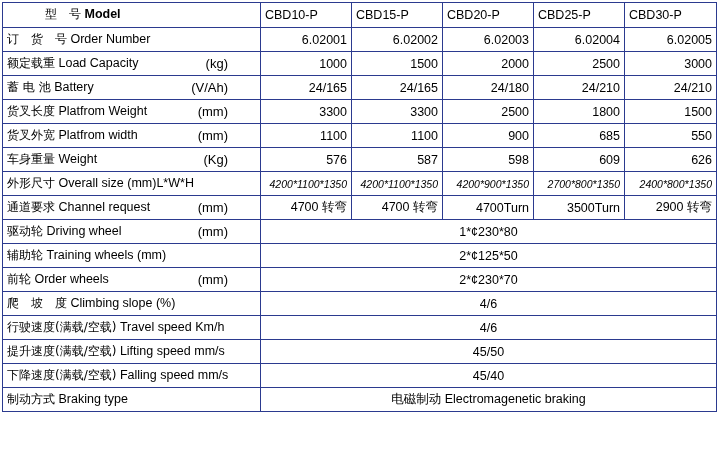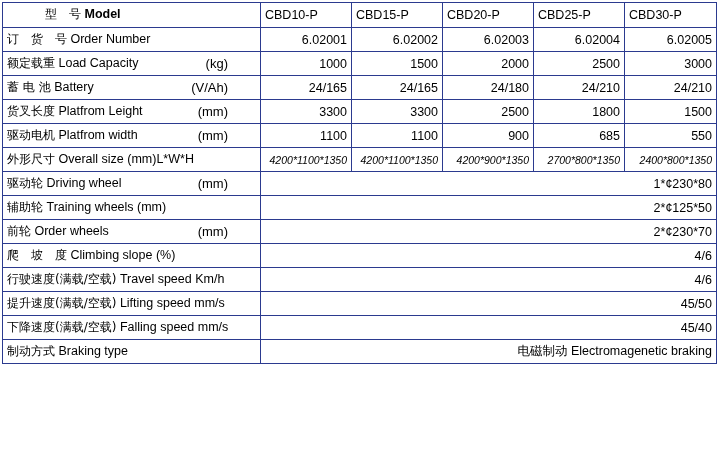--- a/index.html
+++ b/index.html
@@ -53,21 +53,21 @@
     width: 91px;
     text-align: right;
     padding-left: 8px;
   }
   td.val.small {
     font-size: 10.5px;
     font-style: italic;
     padding-left: 4px;
   }
   td.span5 {
-    text-align: right;
+    text-align: center;
     padding-left: 8px;
   }
   tr.head td {
     height: 24px;
     padding-left: 42px;
   }
   tr.head td.label .en {
     font-weight: bold;
   }
   tr.head td.val {
@@ -140,56 +140,80 @@
       <td class="val">24/180</td>
       <td class="val">24/210</td>
       <td class="val">24/210</td>
     </tr>
 
 
 
     <tr>
       <td class="label">
         <span class="cn">货叉长度</span>
-        <span class="en">Platfrom Leight</span>
+        <span class="en">Platfrom Weight</span>
         <span class="unit">(mm)</span>
       </td>
       <td class="val">3300</td>
       <td class="val">3300</td>
       <td class="val">2500</td>
       <td class="val">1800</td>
       <td class="val">1500</td>
     </tr>
 
     <tr>
       <td class="label">
-        <span class="cn">驱动电机</span>
+        <span class="cn">货叉外宽</span>
         <span class="en">Platfrom width</span>
         <span class="unit">(mm)</span>
       </td>
       <td class="val">1100</td>
       <td class="val">1100</td>
       <td class="val">900</td>
       <td class="val">685</td>
       <td class="val">550</td>
     </tr>
 
+    <tr>
+      <td class="label">
+        <span class="cn">车身重量</span>
+        <span class="en">Weight</span>
+        <span class="unit">(Kg)</span>
+      </td>
+      <td class="val">576</td>
+      <td class="val">587</td>
+      <td class="val">598</td>
+      <td class="val">609</td>
+      <td class="val">626</td>
+    </tr>
 
     <tr>
       <td class="label">
         <span class="cn">外形尺寸</span>
         <span class="en">Overall size (mm)L*W*H</span>
       </td>
       <td class="val small">4200*1100*1350</td>
       <td class="val small">4200*1100*1350</td>
       <td class="val small">4200*900*1350</td>
       <td class="val small">2700*800*1350</td>
       <td class="val small">2400*800*1350</td>
     </tr>
 
+    <tr>
+      <td class="label">
+        <span class="cn">通道要求</span>
+        <span class="en">Channel request</span>
+        <span class="unit">(mm)</span>
+      </td>
+      <td class="val">4700 转弯</td>
+      <td class="val">4700 转弯</td>
+      <td class="val">4700Turn</td>
+      <td class="val">3500Turn</td>
+      <td class="val">2900 转弯</td>
+    </tr>
 
     <tr>
       <td class="label">
         <span class="cn">驱动轮</span>
         <span class="en">Driving wheel</span>
         <span class="unit">(mm)</span>
       </td>
       <td class="span5" colspan="5">1*¢230*80</td>
     </tr>
 

